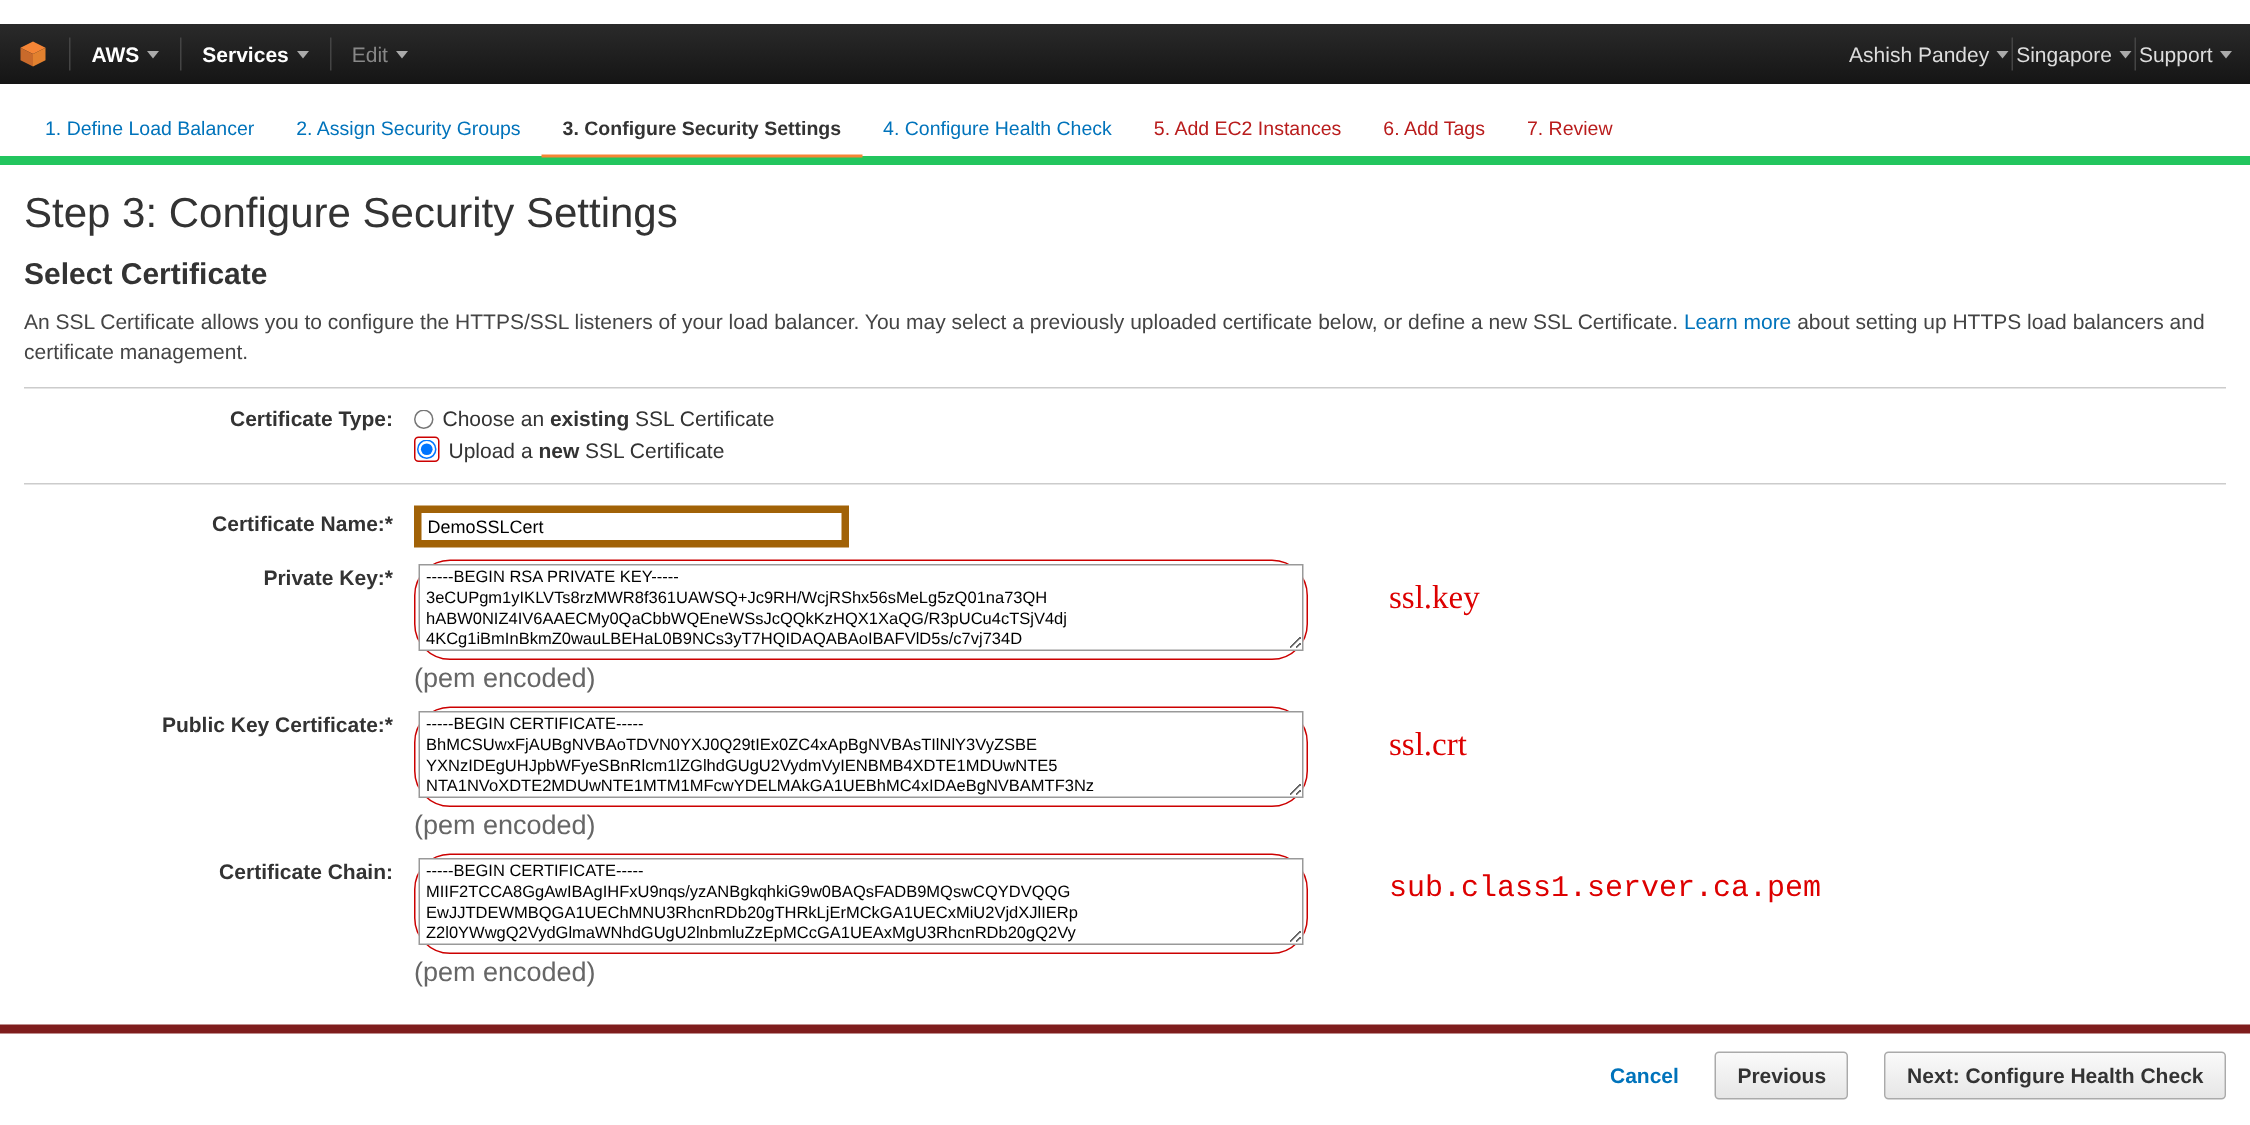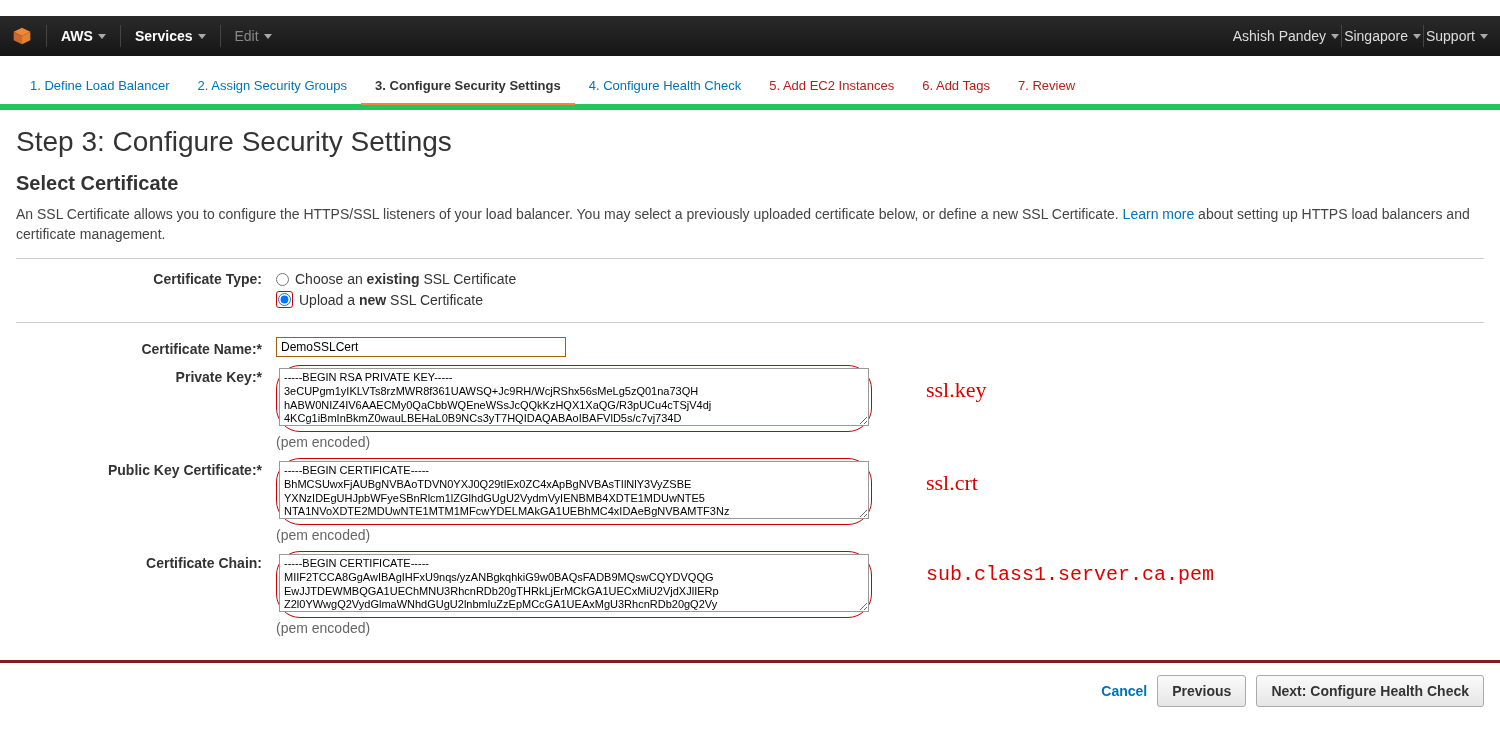--- a/index.html
+++ b/index.html
@@ -31,29 +31,29 @@
 .form-row .value { flex: 1; }
 .radio-line { display: flex; align-items: center; gap: 6px; font-size: 14px; padding: 2px 0;}
 .radio-line input[type=radio] { margin: 0; }
 .radio-highlight { border: 1px solid #c00; border-radius: 3px; padding: 1px; display: inline-flex; }
 
 .section-sep { border-top: 1px solid #ccc; margin: 8px 0 14px; }
 
 .field-row { display: flex; align-items: flex-start; margin-bottom: 8px; }
 .field-row .flabel { width: 260px; text-align: right; font-weight: bold; padding-right: 14px; padding-top: 4px; font-size: 14px; }
 .field-row .fval { position: relative; }
-.field-row input[type=text] { width: 290px; font-family: Arial; font-size: 12px; padding: 2px 4px; border: 1px solid #a16207; }
+.field-row input[type=text] { width: 290px; font-family: Arial; font-size: 12px; padding: 2px 4px; border: 5px solid #a16207; }
 .field-row textarea { width: 590px; height: 58px; font-family: Arial; font-size: 11px; padding: 2px 4px; border: 1px solid #999; resize: both; line-height: 1.25; overflow: hidden;}
-.hint { color: #666; font-size: 14px; margin-top: 2px; }
+.hint { color: #666; font-size: 18px; margin-top: 2px; }
 .circled { border: 1.5px solid #c00; border-radius: 24px; padding: 2px; display: inline-block; }
 .circled textarea { border: 1px solid #999; }
 .annotation { position: absolute; left: 650px; top: 12px; color: #d00; font-size: 22px; font-family: Georgia, serif; white-space: nowrap; }
 .annotation.mono { font-family: 'Courier New', monospace; font-size: 20px; }
 
-.footer { border-top: 3px solid #7f1d1d; padding: 12px 16px; display: flex; justify-content: flex-end; align-items: center; gap: 10px; }
+.footer { border-top: 6px solid #7f1d1d; padding: 12px 16px; display: flex; justify-content: flex-end; align-items: center; gap: 24px; }
 .footer .cancel { color: #0073bb; font-weight: bold; cursor: pointer; font-size: 14px; }
 .footer button { background: linear-gradient(#fafafa, #e6e6e6); border: 1px solid #aaa; border-radius: 3px; padding: 7px 14px; font-size: 14px; font-weight: bold; cursor: pointer; color: #333; }
 </style>
 </head>
 <body>
 
 <div class="topbar">
   <div class="left">
     <div class="cube">
       <svg viewBox="0 0 24 24" width="20" height="20">

